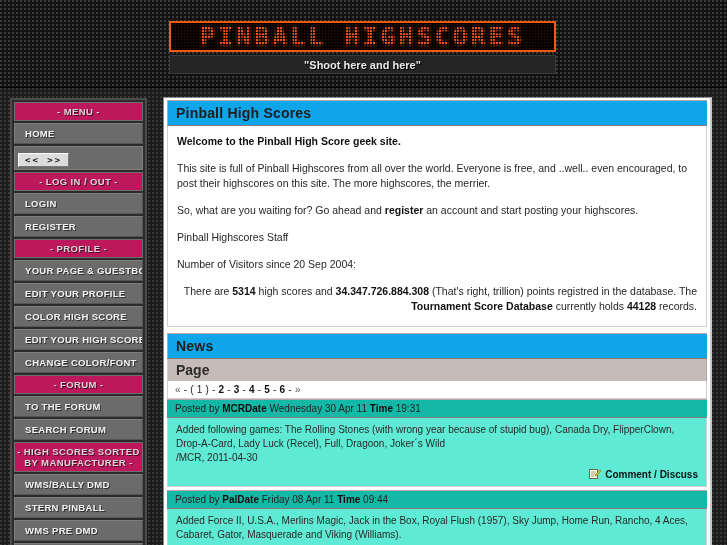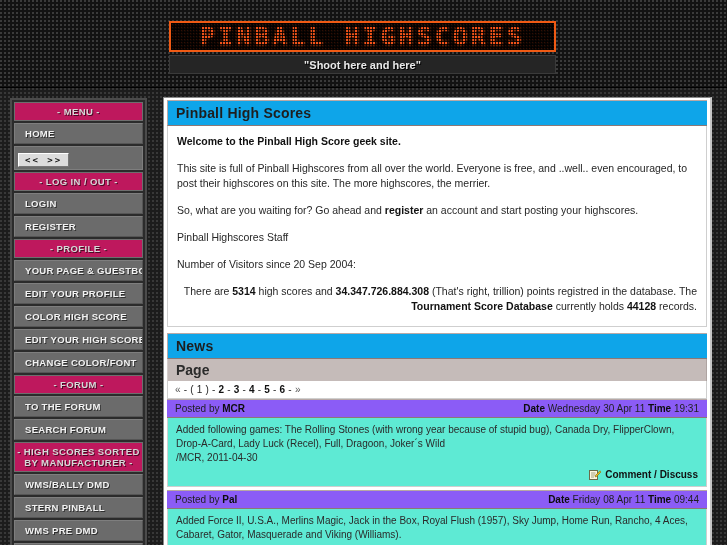--- a/index.html
+++ b/index.html
@@ -169,42 +169,42 @@
     padding: 3px 7px;
     font-size: 10px;
     color: #333;
     letter-spacing: .2px;
   }
   .page-row .pg { font-weight: bold; color: #111; cursor: pointer; }
   .page-row .cur { font-weight: normal; color: #222; }
   .page-row .arw { color: #555; cursor: pointer; }
 
   .post-head {
-    background: #8b5cf6;
+    background: #14b8a6;
     border-top: 1px solid #b7a7a4;
     border-bottom: 1px solid #8c7875;
     color: #1f1f1f;
     font-size: 10px;
     padding: 3px 8px;
-    display: flex; justify-content: space-between; align-items: center;
+    display: flex; justify-content: flex-start; align-items: center;
   }
   .post-head b { font-weight: bold; color: #0d0d0d; }
   .post-body {
     border-left: 1px solid #cfcfcf;
     border-right: 1px solid #cfcfcf;
     border-bottom: 1px solid #cfcfcf;
     background: #5eead4;
     padding: 5px 8px 4px 8px;
     color: #2a2a2a;
     font-size: 10px;
     line-height: 14px;
   }
   .post-sig { color: #2a2a2a; }
   .comment-row {
-    display: flex; justify-content: flex-end; align-items: center;
+    display: flex; justify-content: flex-end; align-items: flex-start;
     gap: 4px; margin-top: 3px;
     font-size: 10px; font-weight: bold; color: #111;
     cursor: pointer;
   }
   .note-icon { display: inline-block; width: 12px; height: 12px; }
 
   .spacer { height: 3px; }
 </style>
 </head>
 <body>

